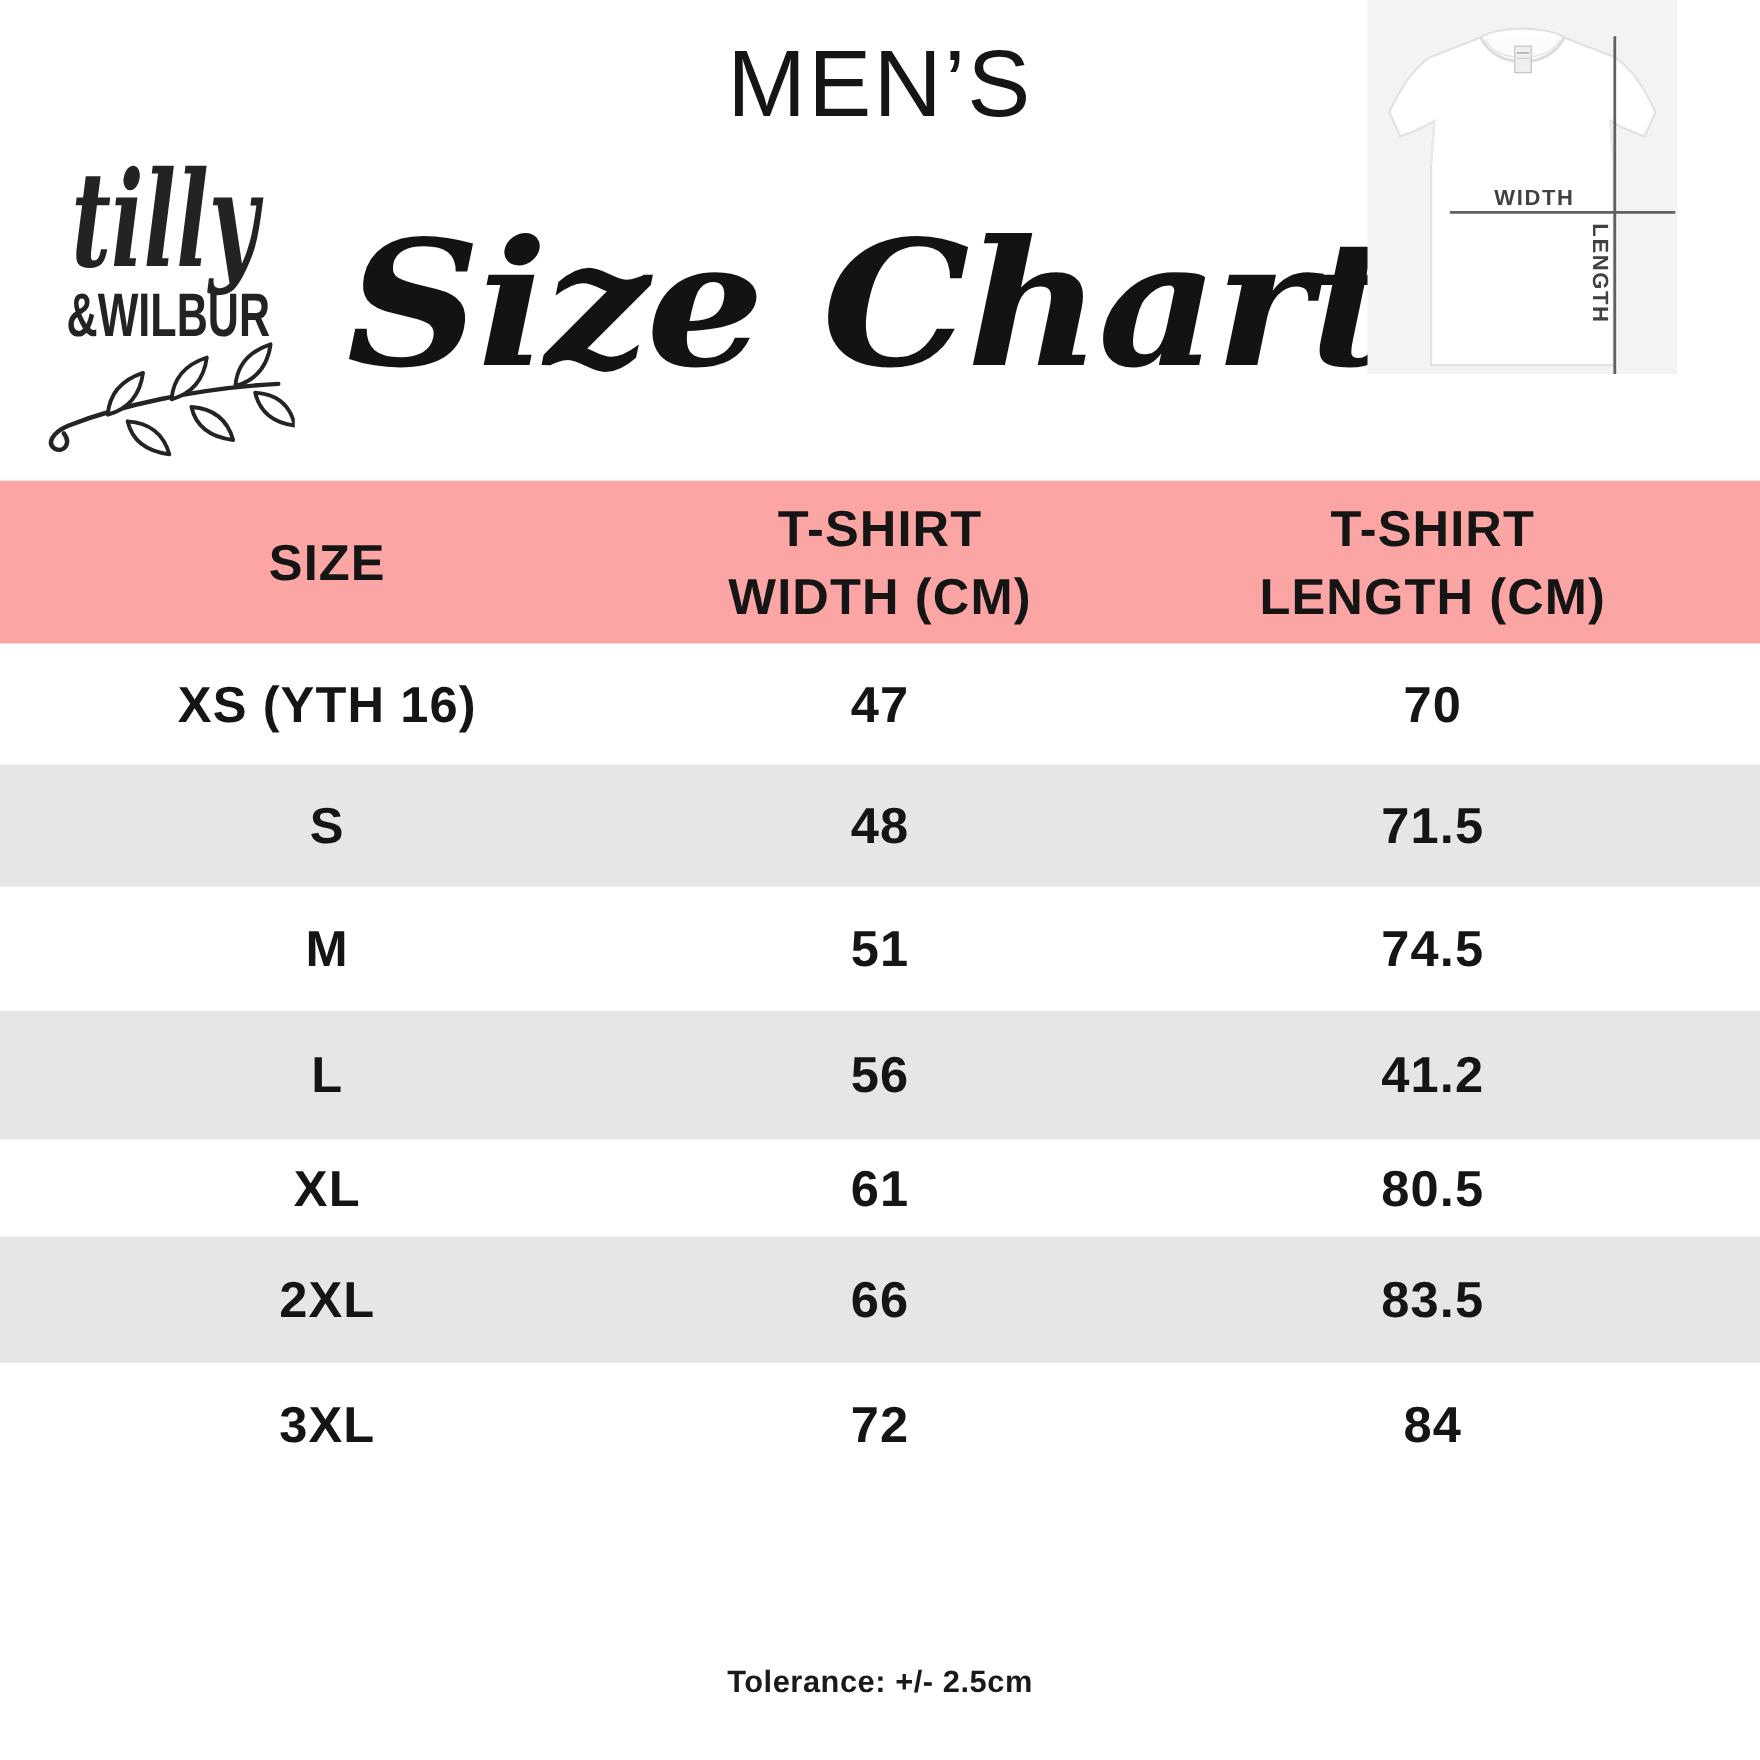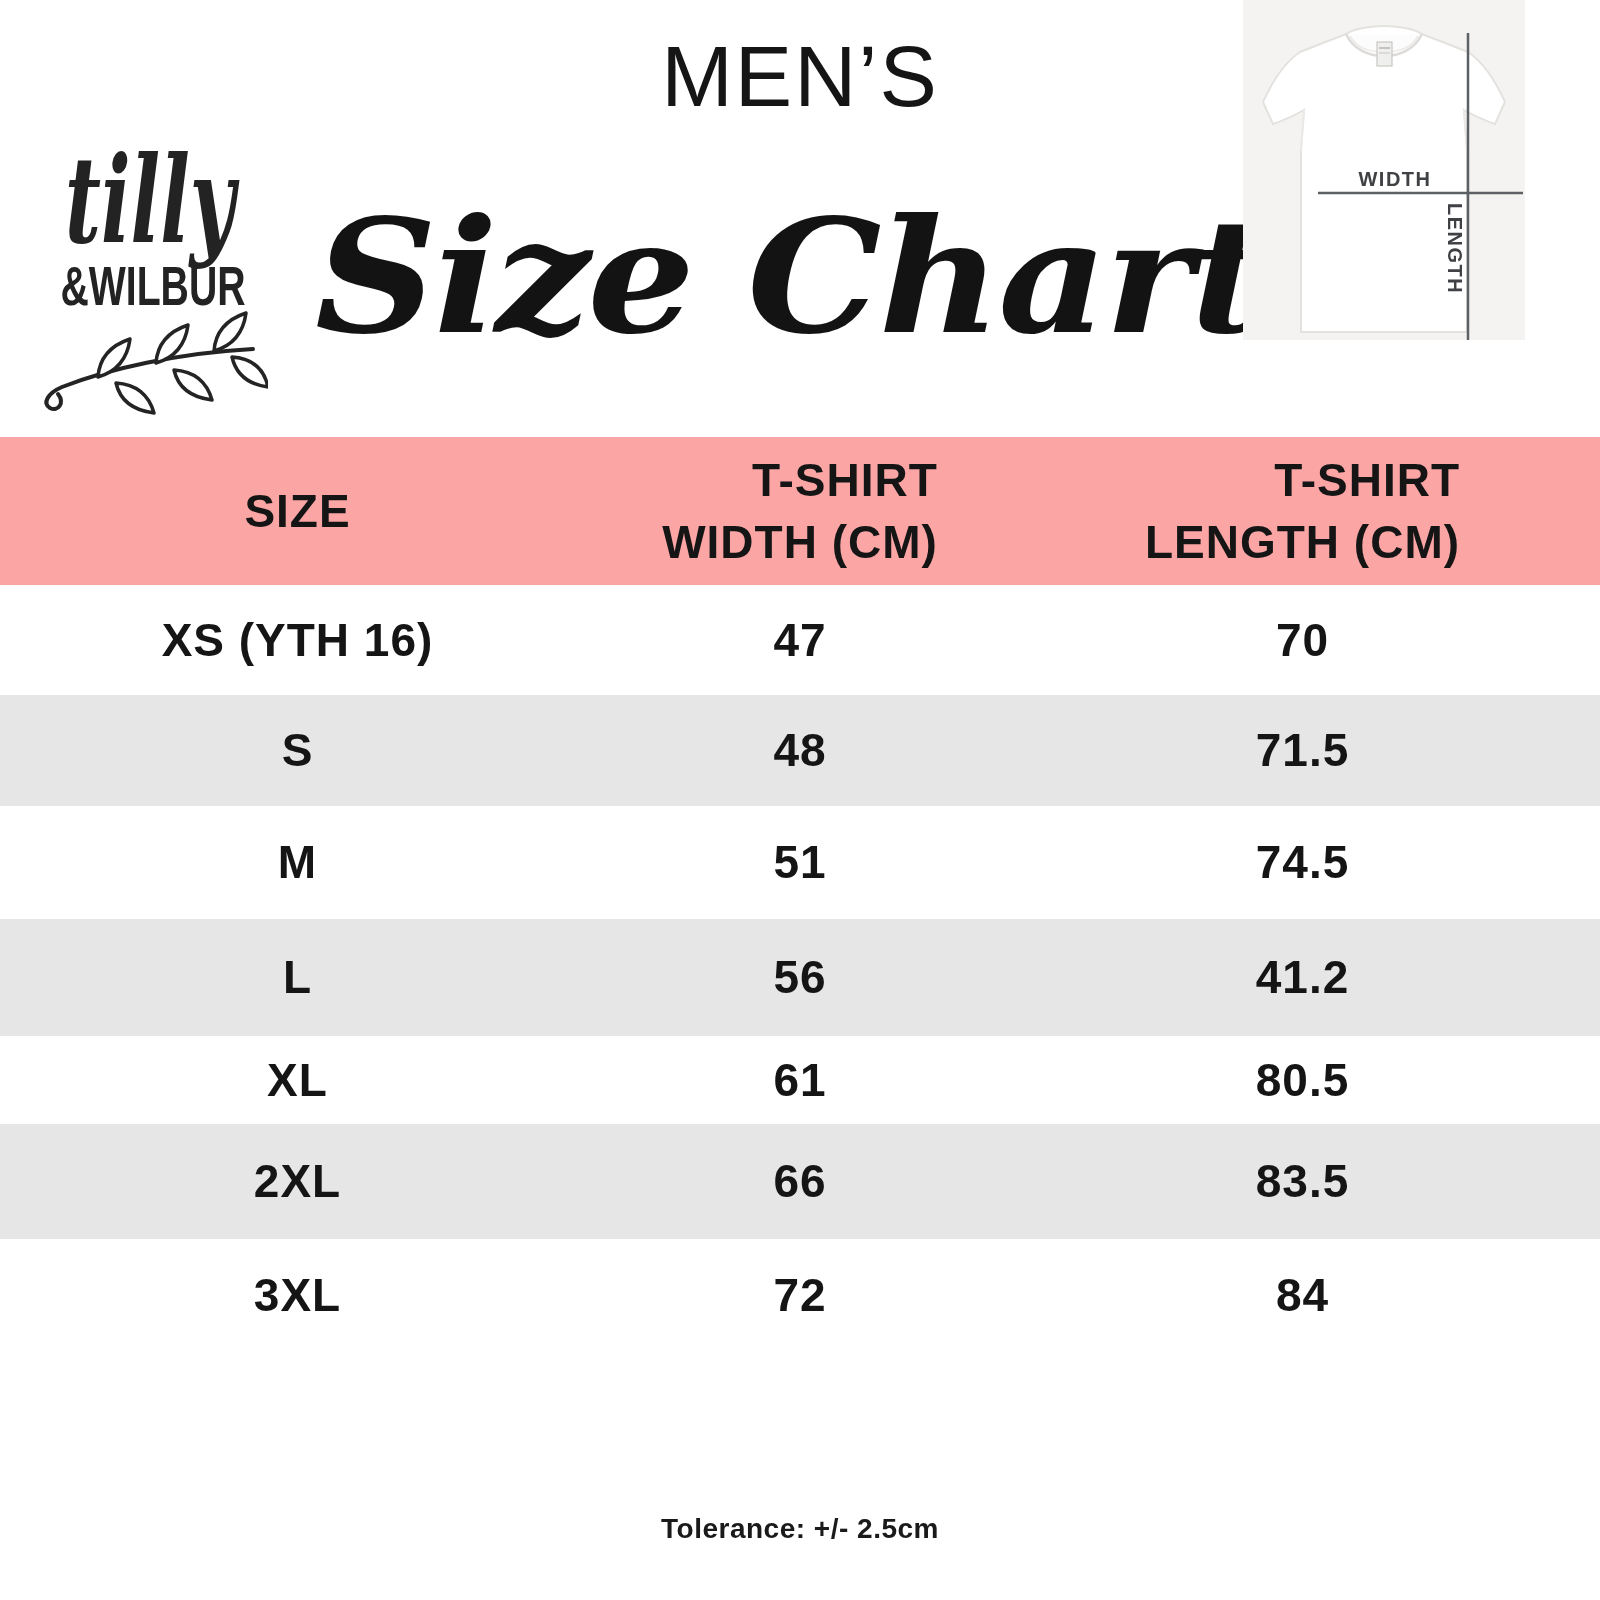--- a/index.html
+++ b/index.html
@@ -34,21 +34,21 @@
     grid-template-columns: 595px 410px 595px;
     align-items: center;
     justify-items: center;
   }
   .t-row.alt { background: #e6e6e6; }
   .t-head { background: #fca5a5; }
   .cell {
     font-size: 46px; font-weight: 700; letter-spacing: 1px;
     text-align: center; line-height: 1.35;
   }
-  .head-cell { display: flex; flex-direction: column; align-items: flex-end; }
+  .head-cell { display: flex; flex-direction: column; align-items: center; }
   .head-cell span { display: block; }
 
   
   .tolerance-note {
     position: absolute; left: 0; right: 0; top: 1513px;
     text-align: center;
     font-size: 28px; font-weight: 700; letter-spacing: 0.5px;
     color: #1a1a1a;
   }
 </style>

